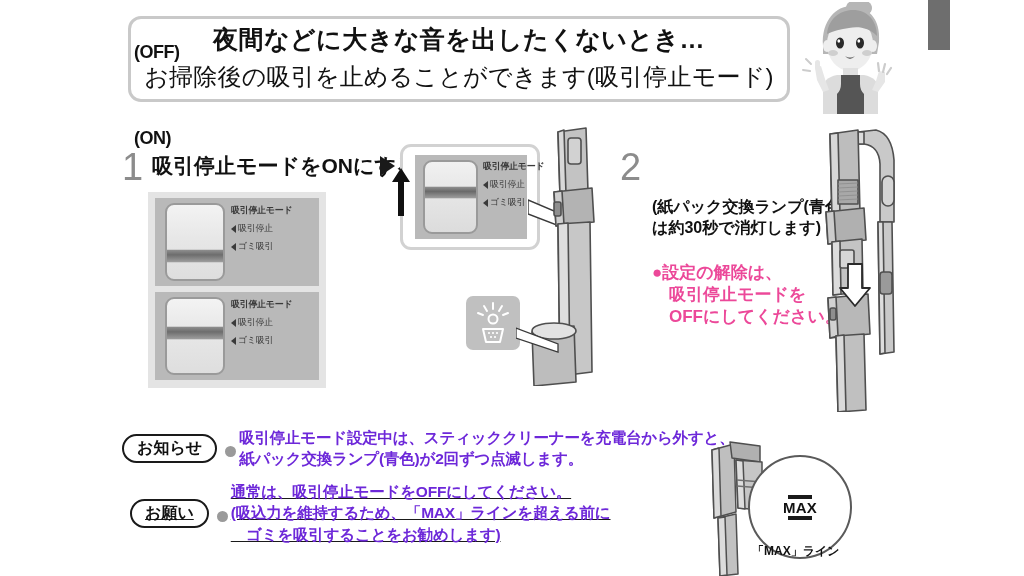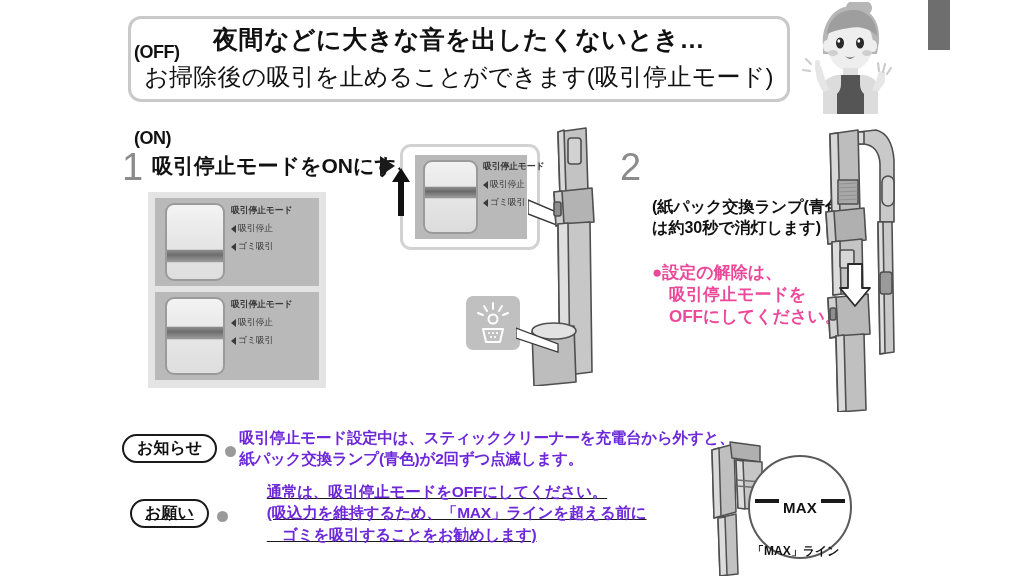--- a/index.html
+++ b/index.html
@@ -171,21 +171,21 @@
   .note-text{font-size:15.5px;font-weight:bold;color:#6d28d9;line-height:1.38;letter-spacing:-.2px;}
   .note1{left:122px;top:427px;}
   .note2{left:130px;top:481px;text-decoration:underline;}
 
   
   .max-circle{
     left:748px;top:455px;width:100px;height:100px;
     border:2px solid #5a5a5a;border-radius:50%;background:#fff;
     display:flex;align-items:center;justify-content:center;
   }
-  .max-inner{display:flex;}
+  .max-inner{display:flex;align-items:center;flex-direction:column;}
   .max-rule{width:24px;height:4px;background:#1a1a1a;}
   .max-word{font-size:15px;font-weight:bold;color:#111;margin:0 4px;letter-spacing:.3px;}
   .max-cap{
     left:752px;top:543px;font-size:12px;font-weight:bold;color:#111;white-space:nowrap;
   }
 </style>
 </head>
 <body>
 
 <div class="page">
@@ -411,21 +411,21 @@
   <div class="note note1">
     <div class="note-badge">お知らせ</div>
     <div class="note-bullet"></div>
     <div class="note-text" style="white-space:pre-line;">吸引停止モード設定中は、スティッククリーナーを充電台から外すと、
 紙パック交換ランプ(青色)が2回ずつ点滅します。</div>
   </div>
 
   <div class="note note2">
     <div class="note-badge">お願い</div>
     <div class="note-bullet"></div>
-    <div class="note-text" style="white-space:pre-line;margin-left:36px;">通常は、吸引停止モードをOFFにしてください。
+    <div class="note-text" style="white-space:pre-line;">通常は、吸引停止モードをOFFにしてください。
 (吸込力を維持するため、「MAX」ラインを超える前に
 　ゴミを吸引することをお勧めします)</div>
   </div>
 
   <svg class="abs max-ill" viewBox="0 0 92 142">
     <g stroke="#4f4f4f" stroke-width="1.5" stroke-linejoin="round">
 
       <path d="M18 16 L40 10 L42 78 L20 84 Z" fill="#bfbfbf"></path>
       <path d="M18 16 L25 14 L27 82 L20 84 Z" fill="#dadada"></path>
 

